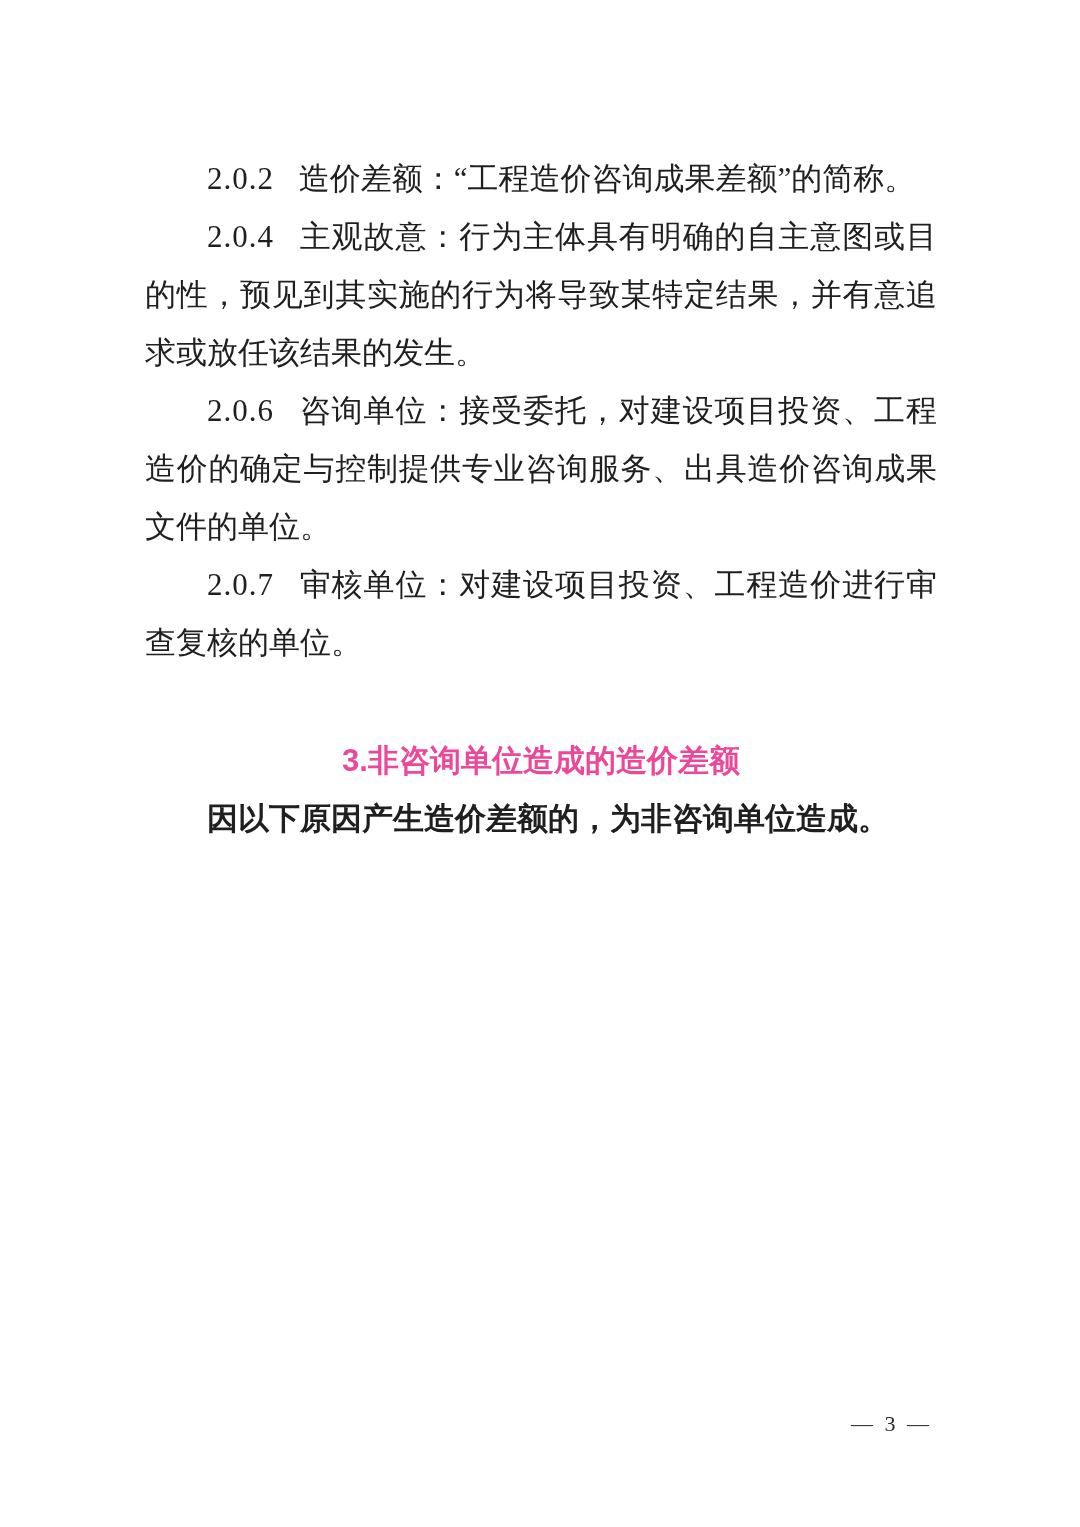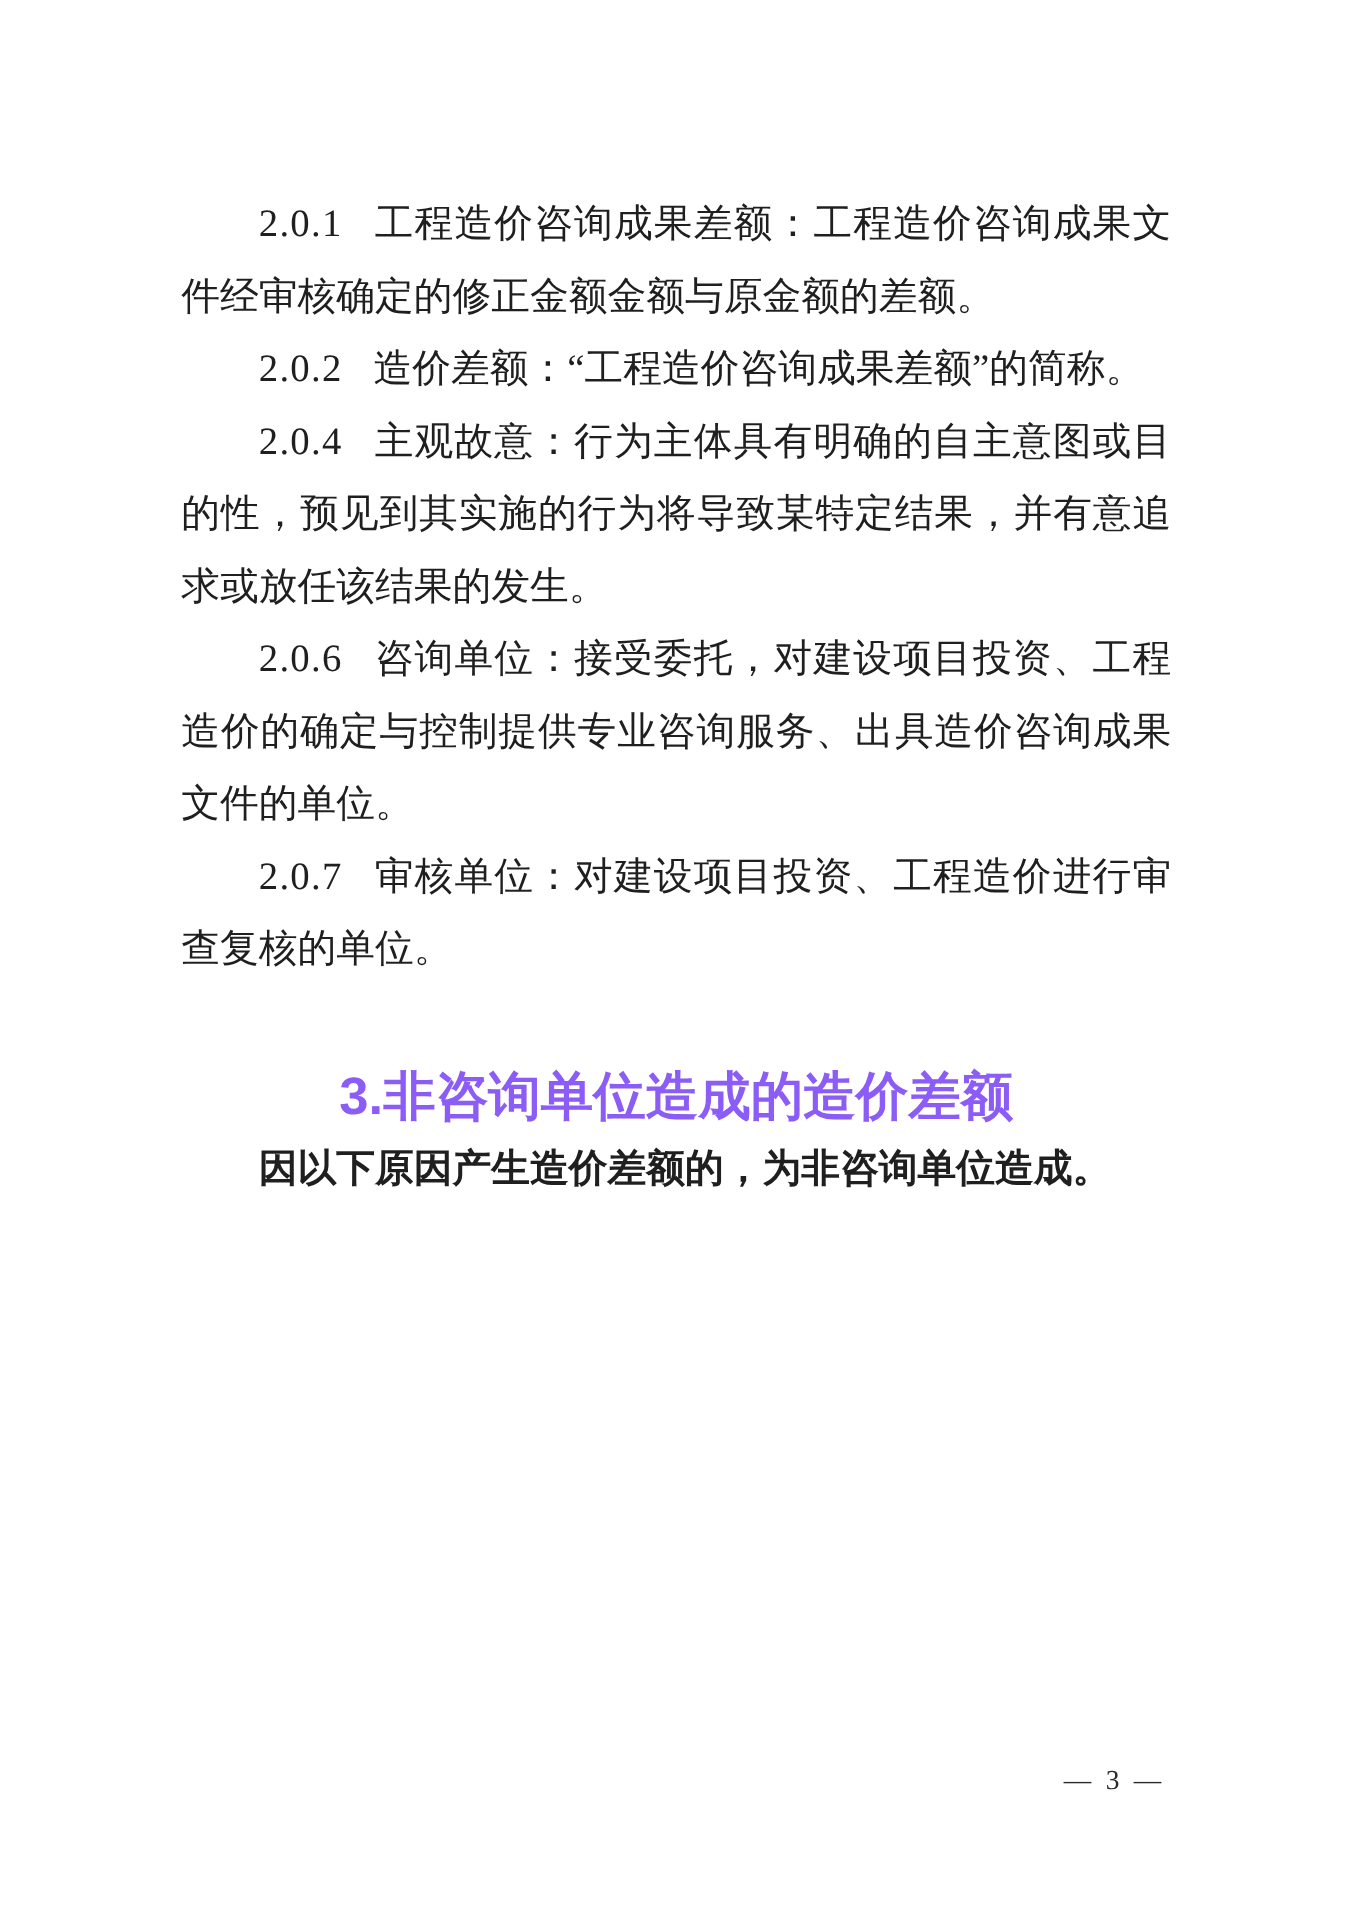--- a/index.html
+++ b/index.html
@@ -33,23 +33,23 @@
   .clause-number {
     margin-right: 0.8em;
     letter-spacing: 1px;
   }
   .section-heading {
     margin: 60px 0 0 0;
     text-align: center;
     text-indent: 0;
     font-family: "Liberation Sans", "DejaVu Sans", sans-serif;
     font-weight: bold;
-    font-size: 42px;
+    font-size: 31px;
     line-height: 58px;
-    color: #8b5cf6;
+    color: #ec4899;
   }
   .intro {
     margin: 0;
     text-indent: 2em;
     font-weight: bold;
   }
   .page-number {
     position: absolute;
     right: 148px;
     bottom: 90px;
@@ -58,21 +58,20 @@
     color: #2a2a2a;
     font-family: "Liberation Serif", "DejaVu Serif", serif;
   }
 </style>
 </head>
 <body>
 
 <div class="page">
   <div class="content">
 
-    <p class="clause"><span class="clause-number">2.0.1</span><span class="clause-text">工程造价咨询成果差额：工程造价咨询成果文件经审核确定的修正金额金额与原金额的差额。</span></p>
 
     <p class="clause"><span class="clause-number">2.0.2</span><span class="clause-text">造价差额：“工程造价咨询成果差额”的简称。</span></p>
 
 
     <p class="clause"><span class="clause-number">2.0.4</span><span class="clause-text">主观故意：行为主体具有明确的自主意图或目的性，预见到其实施的行为将导致某特定结果，并有意追求或放任该结果的发生。</span></p>
 
 
     <p class="clause"><span class="clause-number">2.0.6</span><span class="clause-text">咨询单位：接受委托，对建设项目投资、工程造价的确定与控制提供专业咨询服务、出具造价咨询成果文件的单位。</span></p>
 
     <p class="clause"><span class="clause-number">2.0.7</span><span class="clause-text">审核单位：对建设项目投资、工程造价进行审查复核的单位。</span></p>

